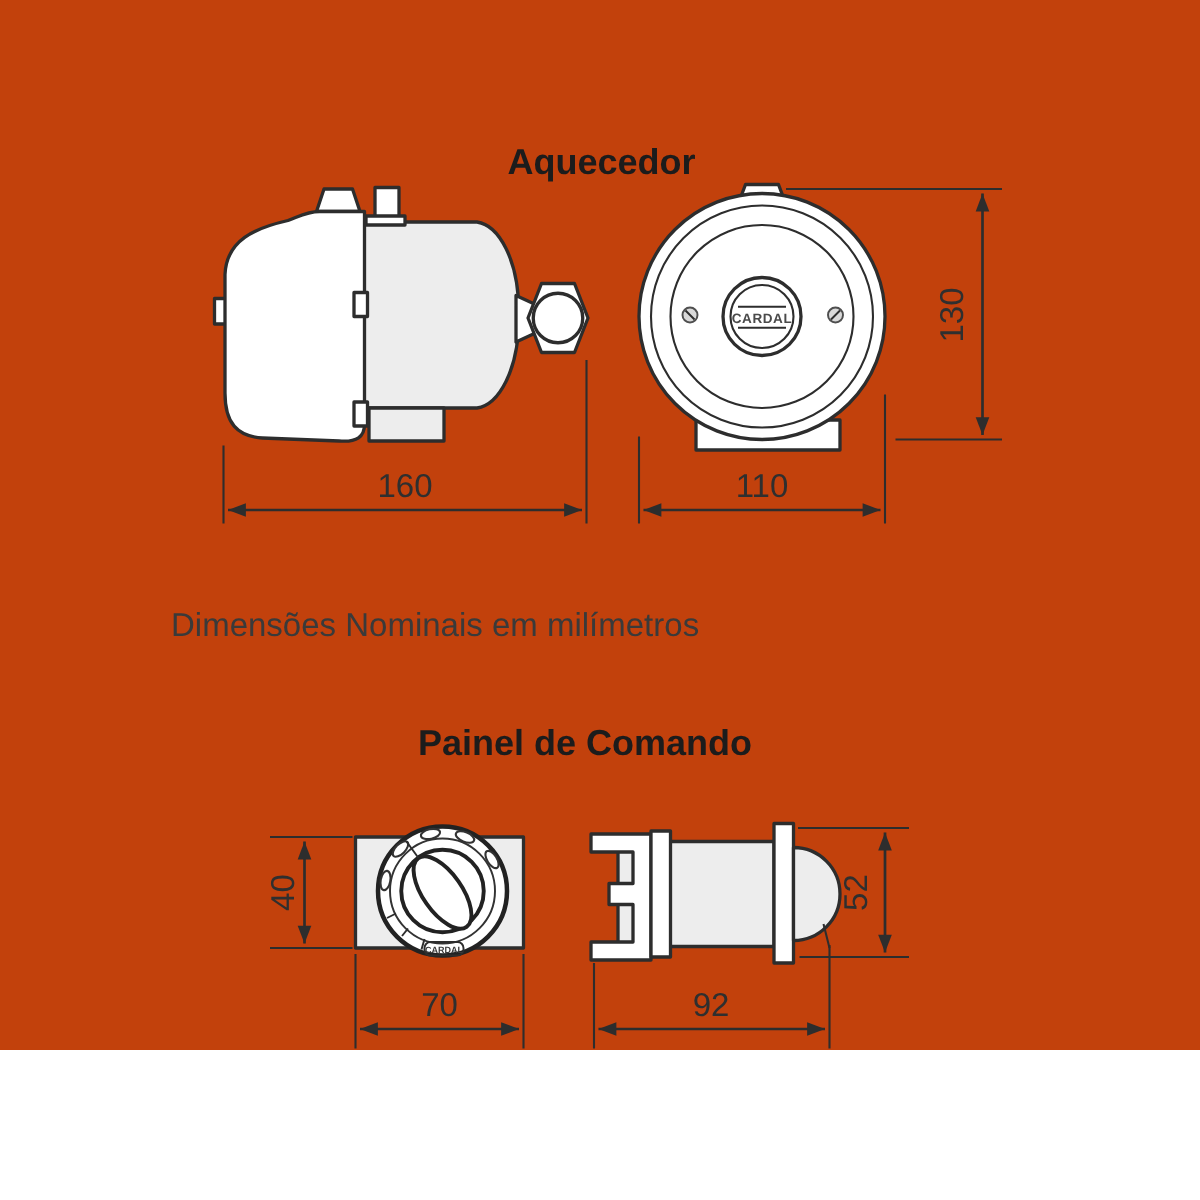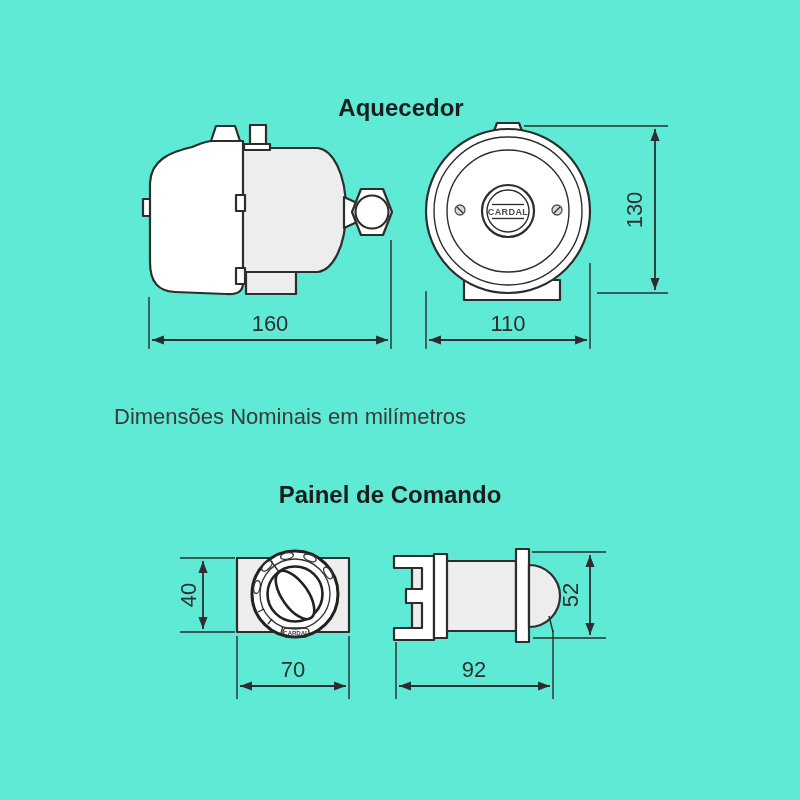--- a/index.html
+++ b/index.html
@@ -1,16 +1,16 @@
 <!DOCTYPE html>
 <html><head>
 <meta charset="utf-8">
 <style>
   html,body{margin:0;padding:0;background:#ffffff;}
-  .canvas{position:relative;width:800px;height:800px;background:#5eead4;overflow:hidden;
+  .canvas{position:relative;width:800px;height:700px;background:#c2410c;overflow:hidden;
           font-family:"Liberation Sans", sans-serif;}
   svg{position:absolute;left:0;top:0;}
   .outline{fill:#ffffff;stroke:#2d2d2d;stroke-width:2.2;stroke-linejoin:round;}
   .filled{fill:#ededed;stroke:#2d2d2d;stroke-width:2.2;stroke-linejoin:round;}
   .rim{fill:none;stroke:#2d2d2d;stroke-width:2.2;}
   .rim-thin{fill:none;stroke:#2d2d2d;stroke-width:1.4;}
   .fine{fill:none;stroke:#2d2d2d;stroke-width:1.3;}
   .dim{stroke:#2d2d2d;stroke-width:1.8;fill:none;}
   .ext{stroke:#2d2d2d;stroke-width:1.4;fill:none;}
   .dimtext{font-size:22px;fill:#2f2f2f;}

